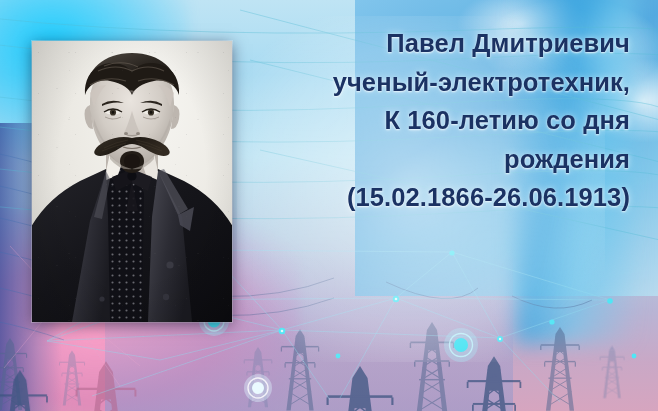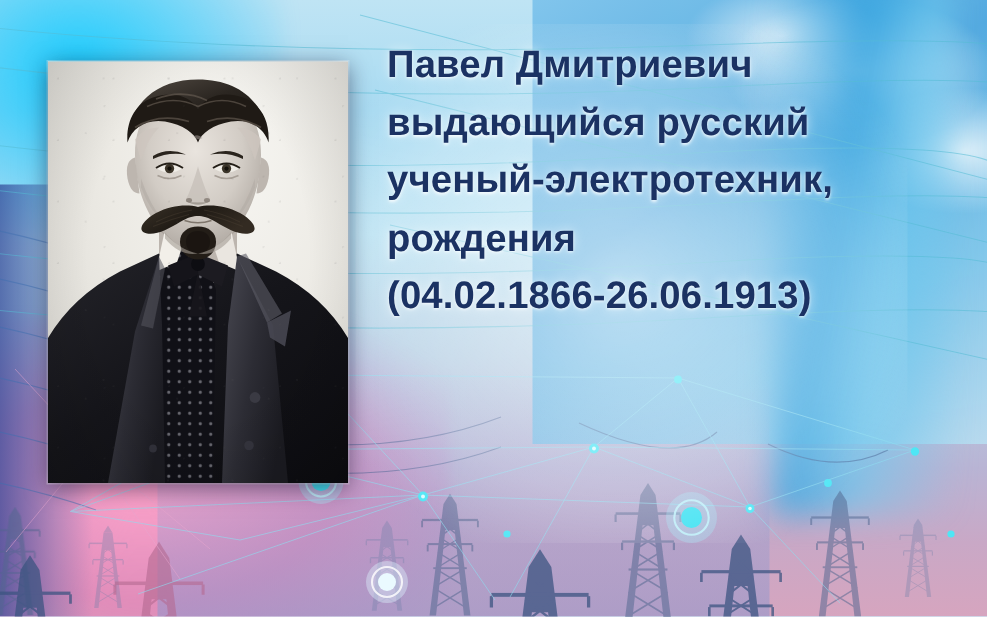--- a/index.html
+++ b/index.html
@@ -93,21 +93,21 @@
       radial-gradient(circle at 71% 63%, rgba(90,90,90,.2) 0 .6px, transparent .7px),
       radial-gradient(circle at 41% 81%, rgba(110,110,110,.2) 0 .6px, transparent .7px),
       radial-gradient(circle at 86% 17%, rgba(110,110,110,.18) 0 .6px, transparent .7px);
     background-size:37px 41px, 53px 47px, 61px 59px, 43px 67px;
   }
   svg#portrait { position:absolute; inset:0; width:200px; height:281px; }
 
   
   #headline {
     position:absolute; left:258px; top:24px; width:372px;
-    text-align:left;
+    text-align:right;
     color:#1b3263;
     font-size:25.5px;
     font-weight:bold;
     line-height:38.6px;
     letter-spacing:.1px;
     text-shadow:0 1px 2px rgba(255,255,255,.78), 0 0 7px rgba(255,255,255,.62);
     white-space:nowrap;
   }
   #headline .ln { display:block; }
 </style>
@@ -419,19 +419,19 @@
 
       <path d="M97 50 q 3 -2 6 1 q -3 2 -6 -1 Z" fill="#9d968f" opacity="0.55"></path>
     </svg>
 
     <div class="grain"></div>
     <div class="vig"></div>
   </div>
 
   <div id="headline">
     <span class="ln">Павел Дмитриевич</span>
-    <span class="ln">выдающийся русский</span>
     <span class="ln">ученый-электротехник,</span>
+    <span class="ln">К 160-летию со дня</span>
     <span class="ln">рождения</span>
-    <span class="ln">(04.02.1866-26.06.1913)</span>
+    <span class="ln">(15.02.1866-26.06.1913)</span>
   </div>
 
 </div>
 
 </body></html>

